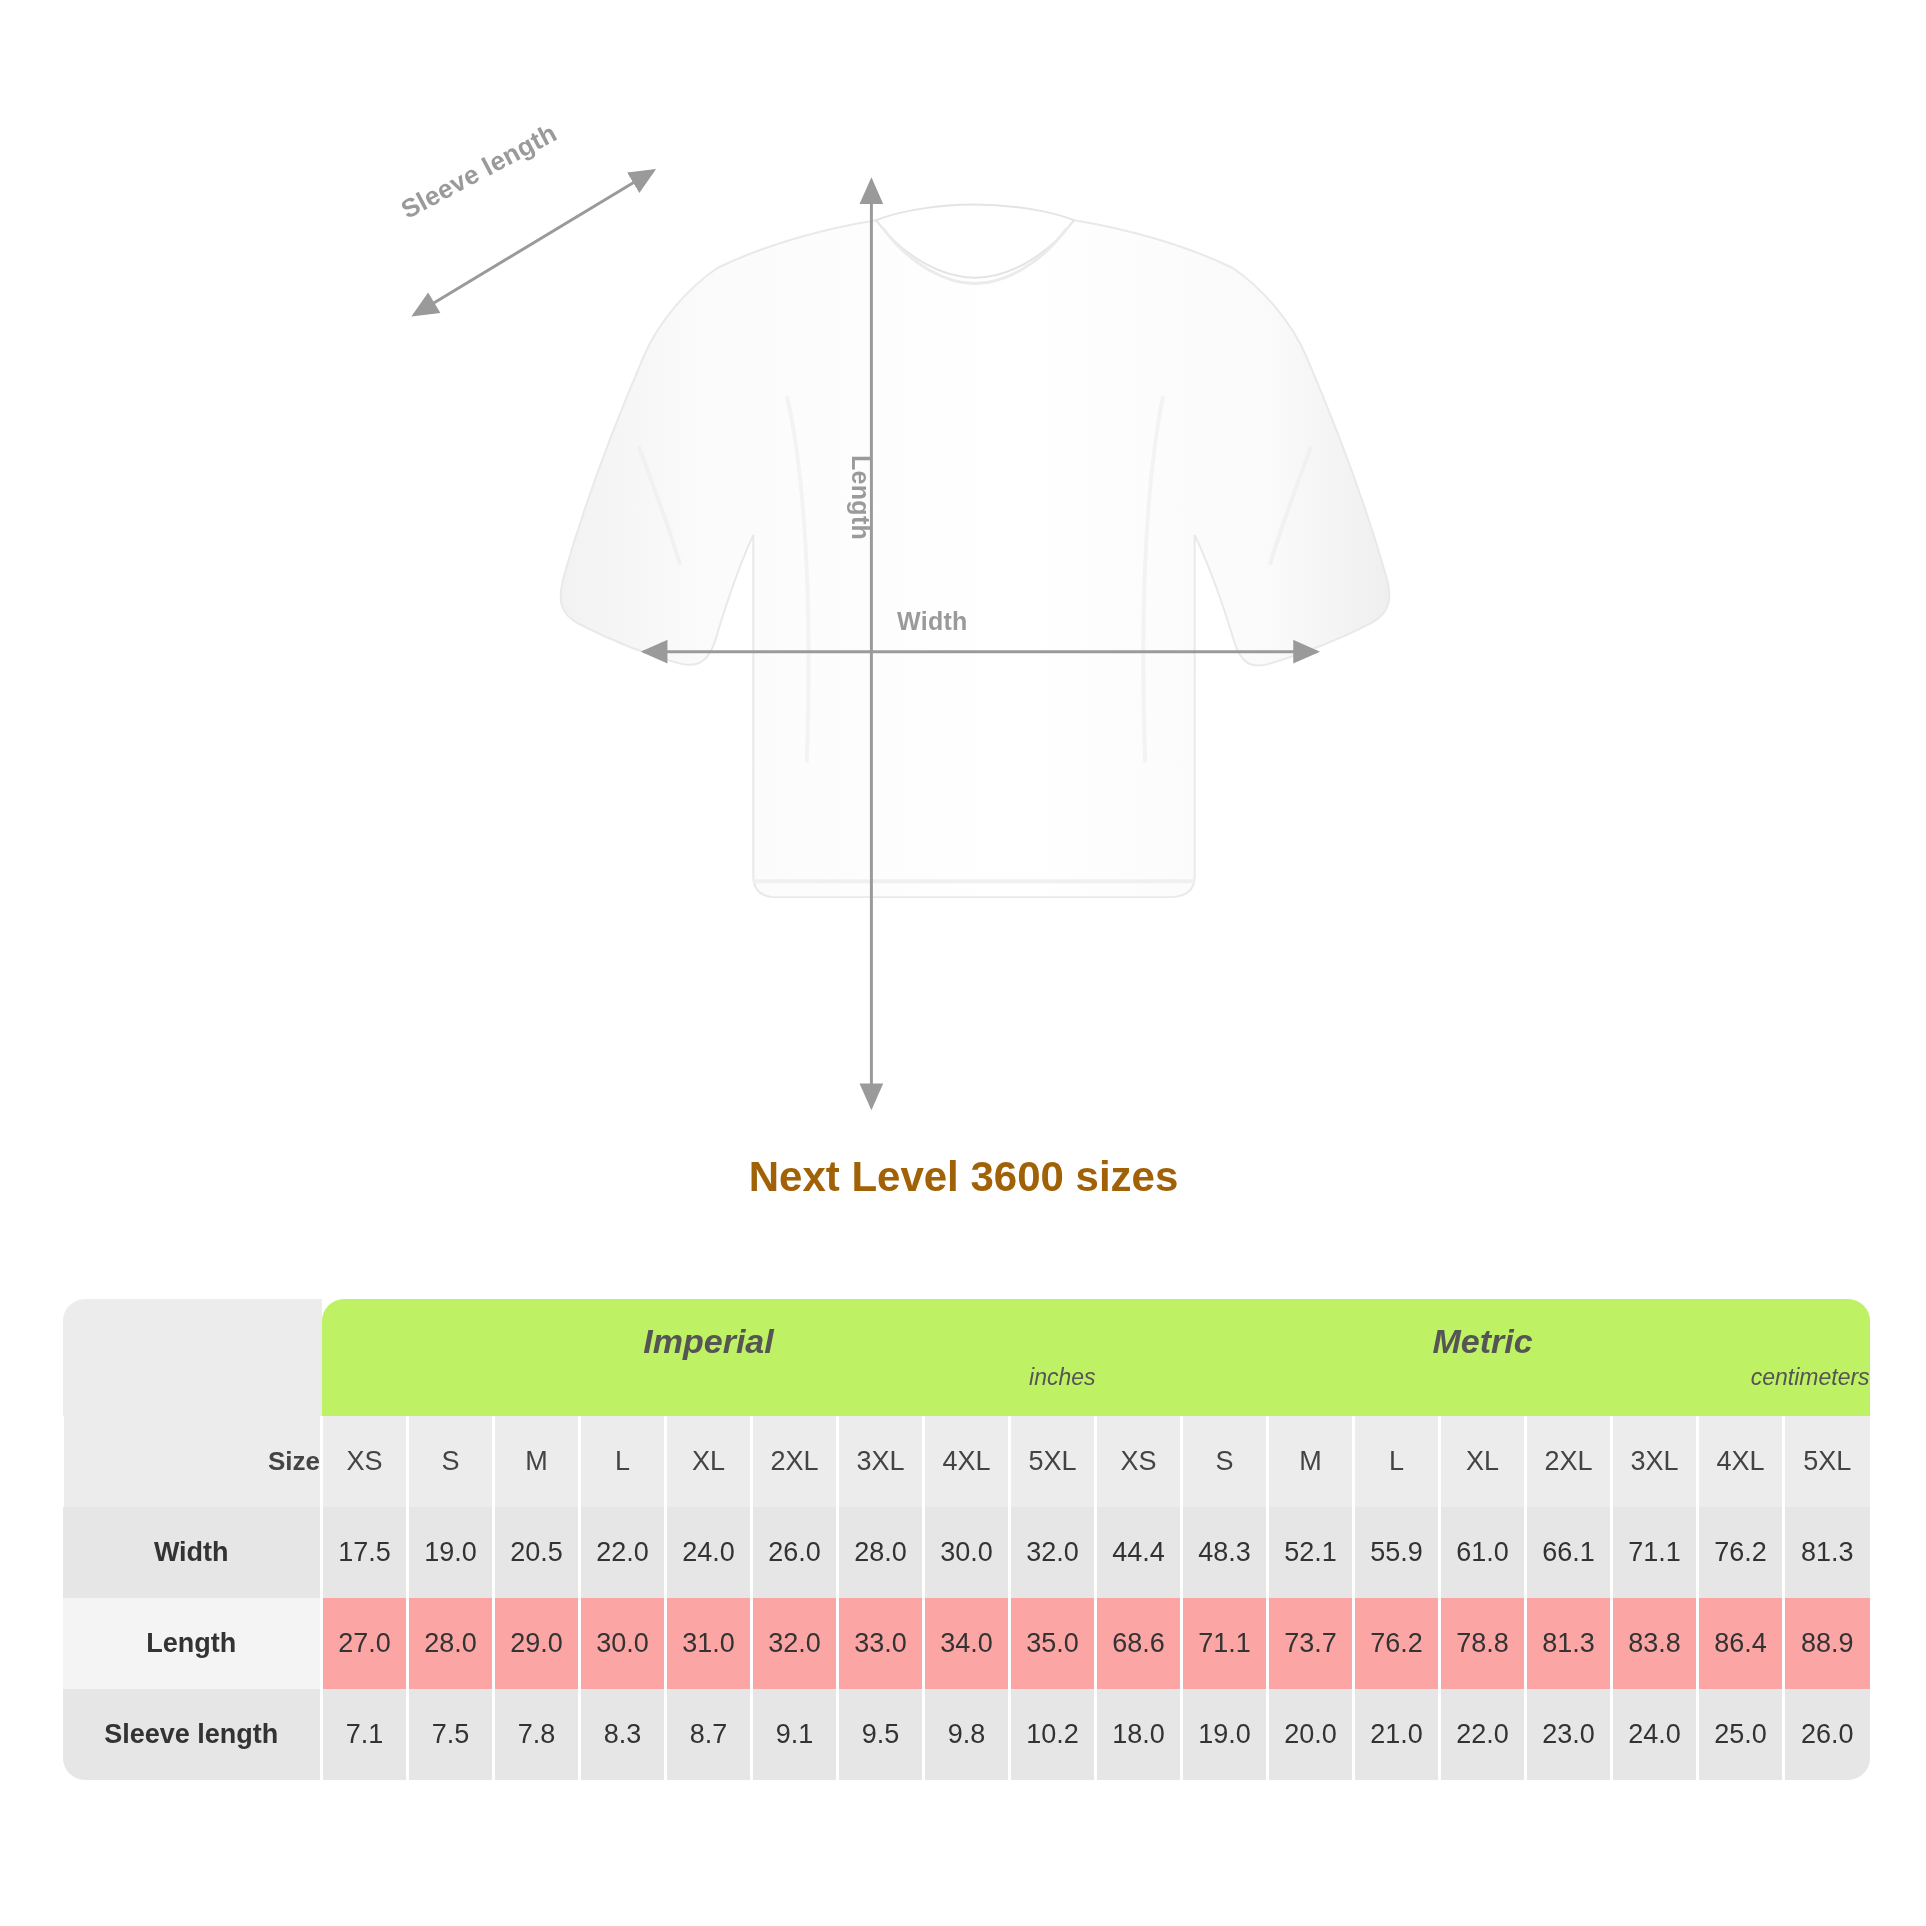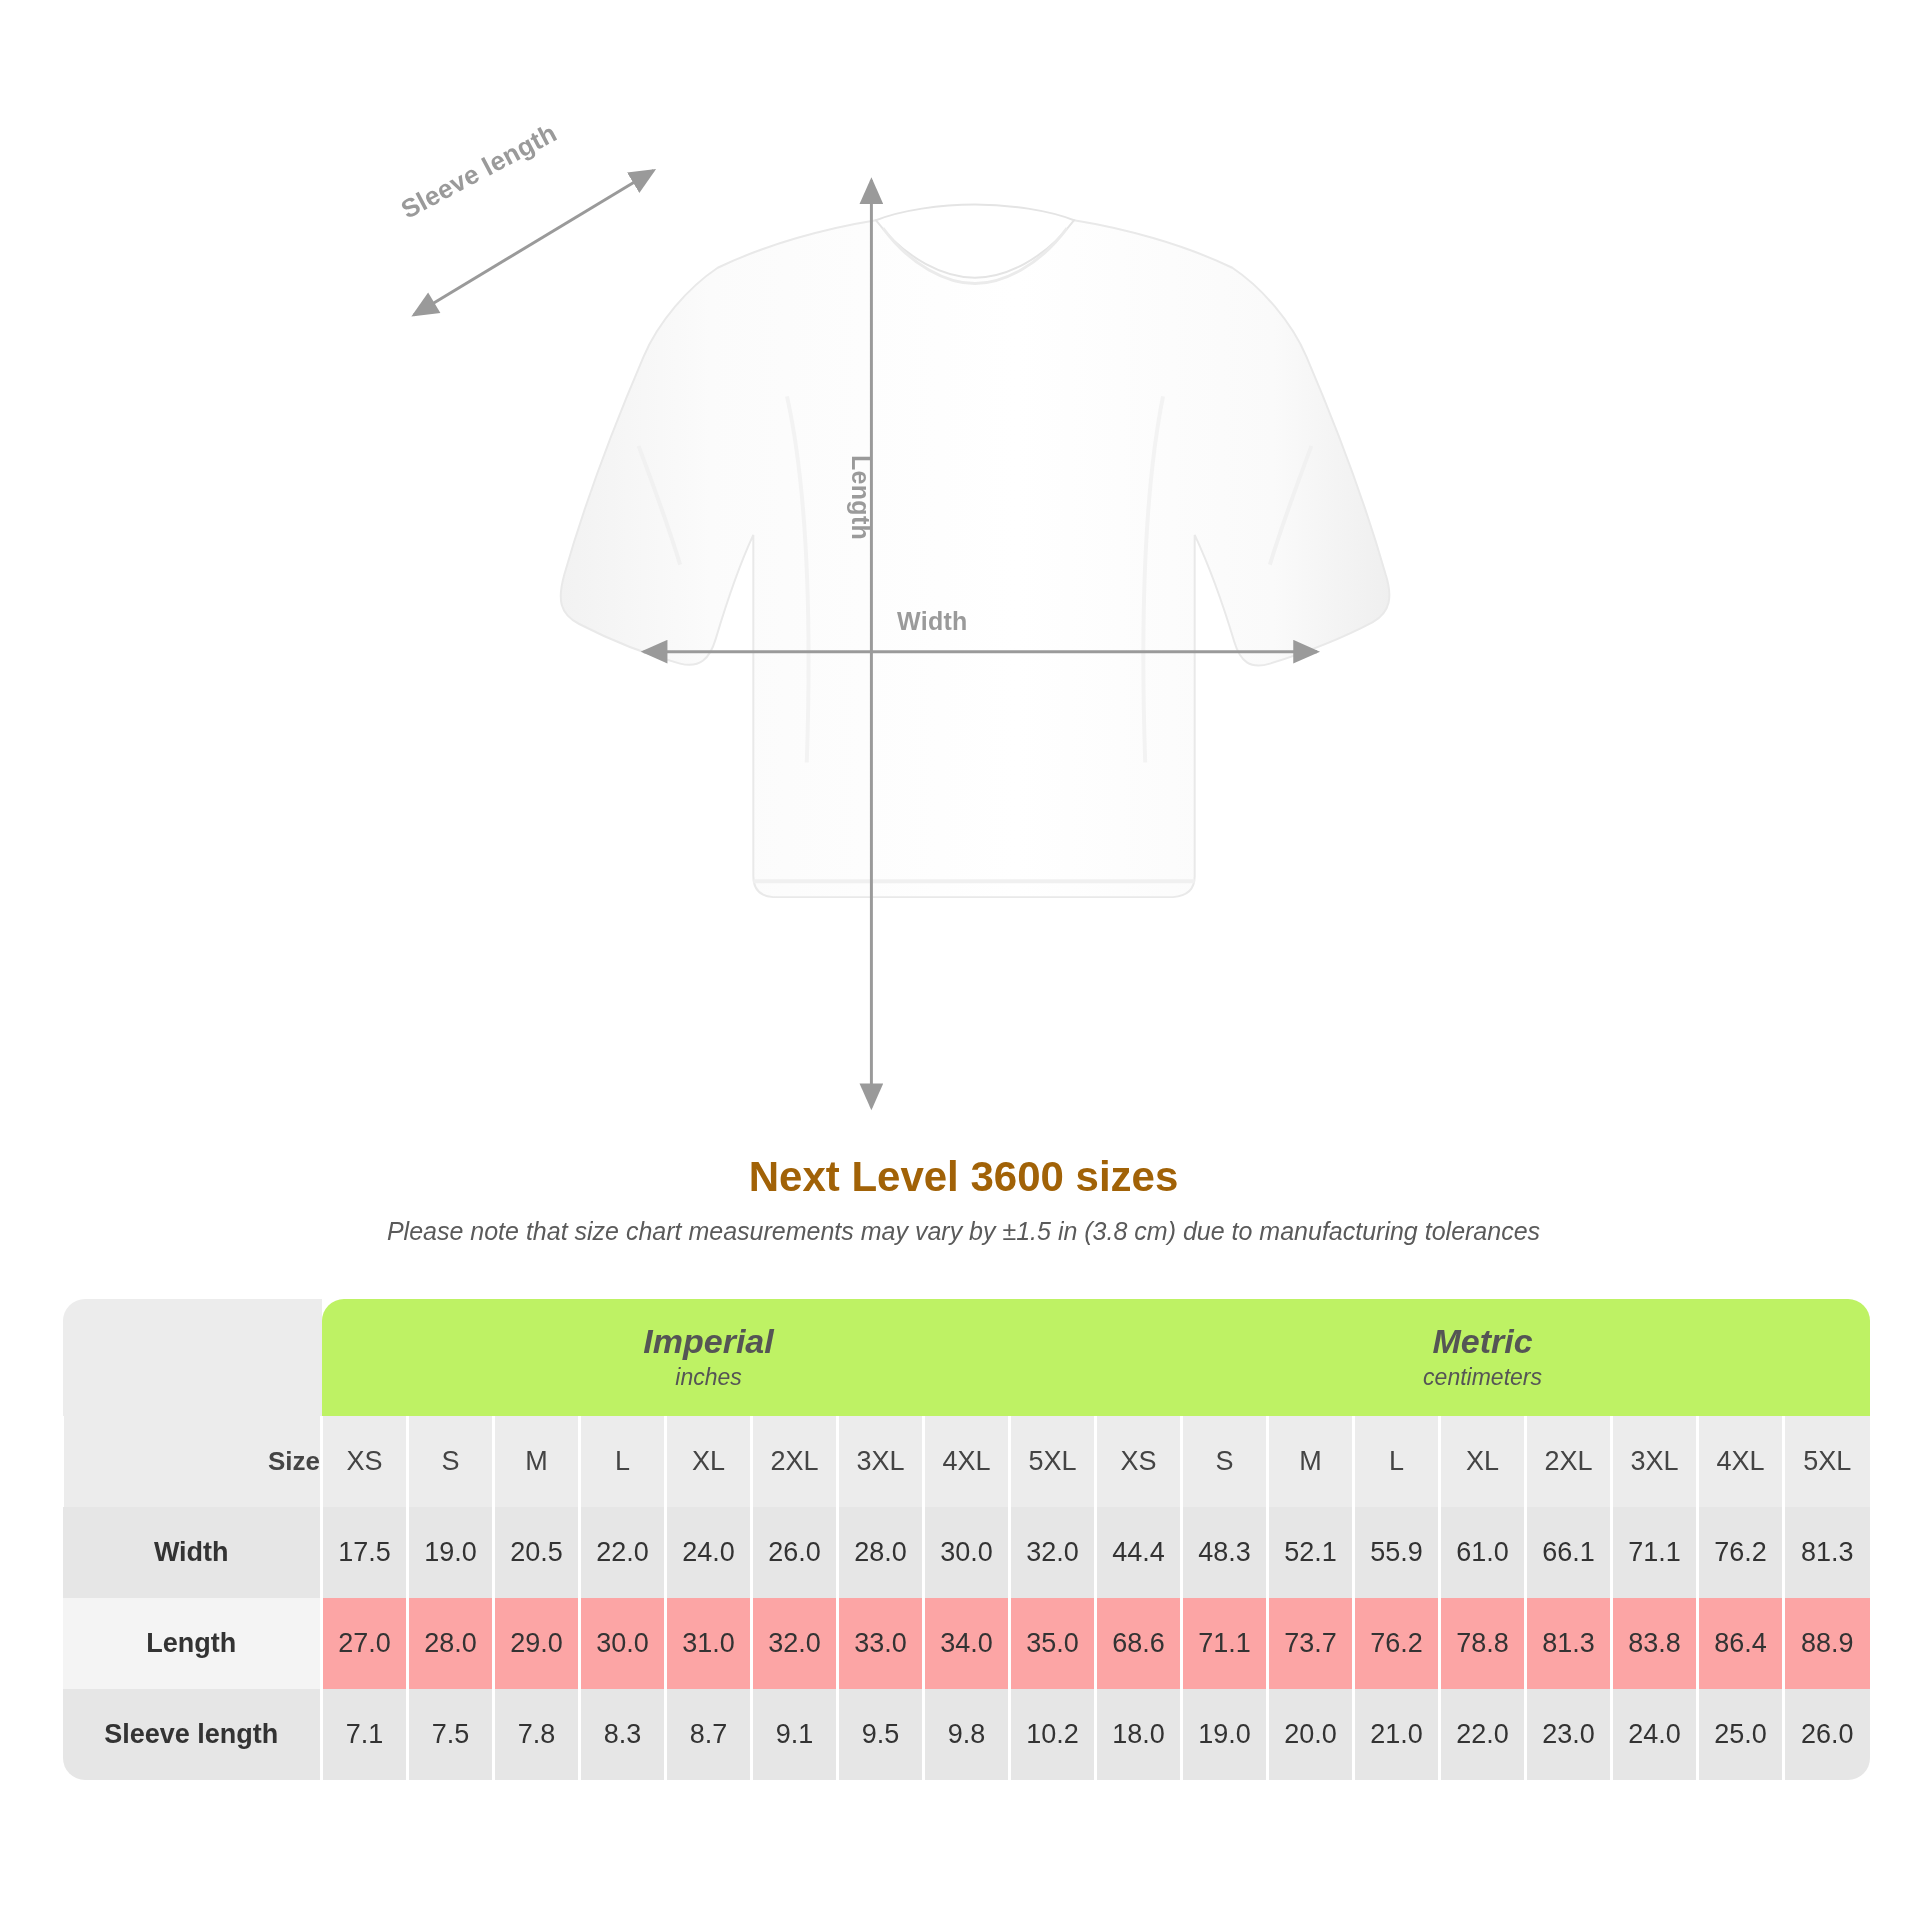--- a/index.html
+++ b/index.html
@@ -115,20 +115,21 @@
     font-weight: bold;
     font-style: italic;
     color: #555;
     line-height: 1.15;
   }
   .unit-head .u-sub {
     font-size: 23px;
     font-style: italic;
     color: #555;
     line-height: 1.4;
+    text-align: right;
   }
   .corner-cell {
     background: #ececec;
     border-top-left-radius: 22px;
   }
 
   .row-head {
     background: #ececec;
     font-size: 26px;
     font-weight: bold;
@@ -245,21 +246,20 @@
     <line x1="650" y1="658" x2="1330" y2="658" stroke="#9a9a9a" stroke-width="3" marker-start="url(#arrTail)" marker-end="url(#arrHead)"></line>
   </svg>
 
   <div class="dim-label sleeve">Sleeve length</div>
   <div class="dim-label length">Length</div>
   <div class="dim-label width">Width</div>
 </div>
 
 <div class="title-block">
   <h1 class="chart-title">Next Level 3600 sizes</h1>
-  <p class="chart-note">Please note that size chart measurements may vary by ±1.5 in (3.8 cm) due to manufacturing tolerances</p>
 </div>
 
 <div class="table-wrap">
   <table class="size-table">
     <colgroup>
       <col style="width:259px">
       <col span="18" style="width:86px">
     </colgroup>
     <tbody>
       <tr>

